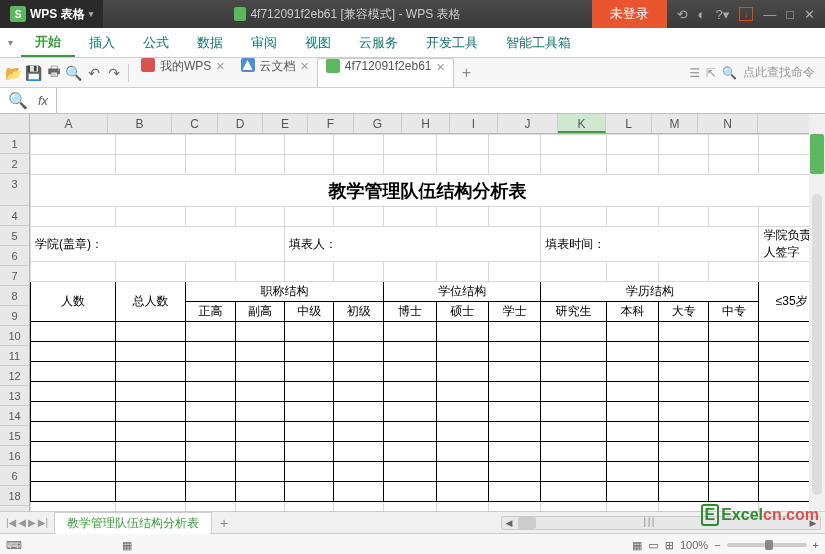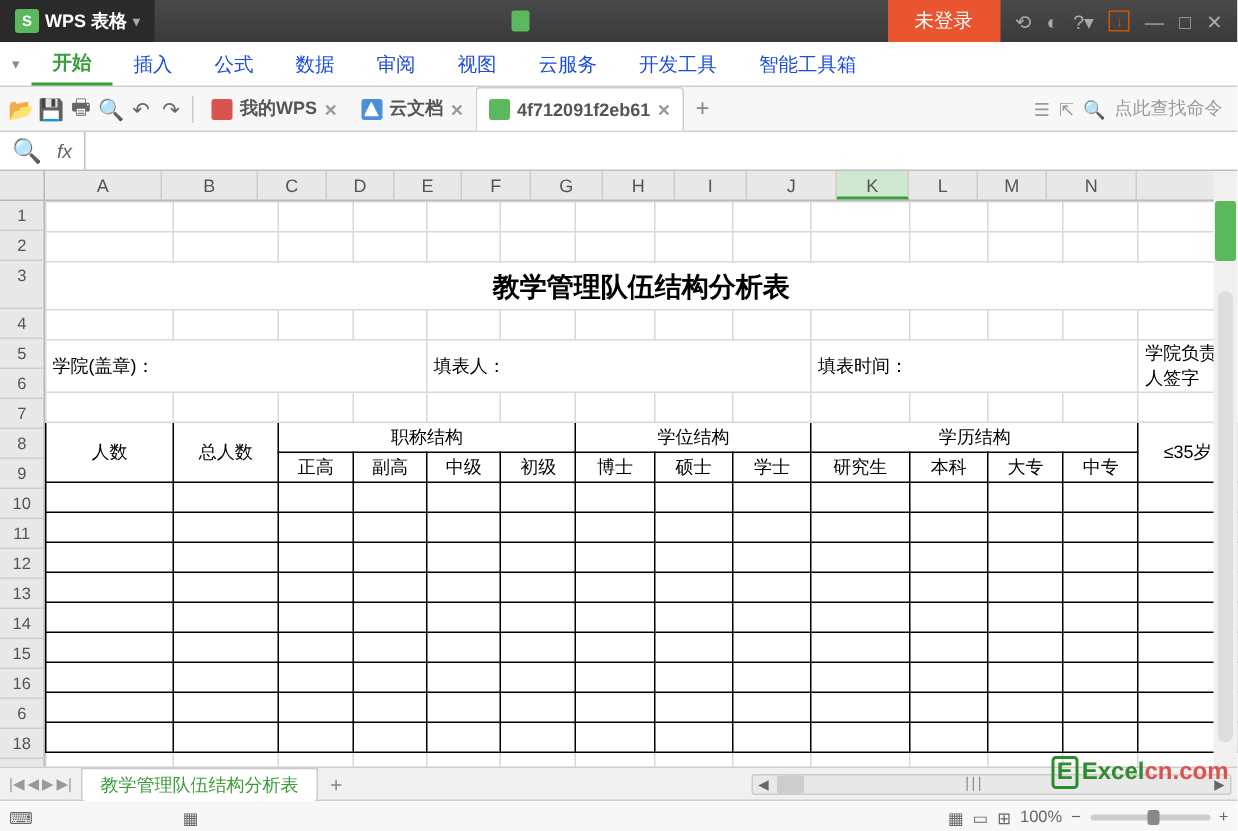--- a/index.html
+++ b/index.html
@@ -11,29 +11,29 @@
 .app-label .s-icon { width: 16px; height: 16px; background: #5cb85c; border-radius: 2px; display: flex; align-items: center; justify-content: center; color:#fff; font-size:10px; font-weight:bold;}
 .title-center { flex: 1; text-align: center; display:flex; align-items:center; justify-content:center; gap:4px;}
 .title-center .doc-icon { width:12px; height:14px; background:#5cb85c; border-radius:2px;}
 .login-btn { background: #e8552f; color:#fff; padding: 0 18px; height: 100%; display: flex; align-items: center; font-size: 13px;}
 .title-icons { display: flex; gap: 10px; padding: 0 10px; color: #aaa; align-items: center;}
 .title-icons span { cursor: pointer; font-size: 13px;}
 .title-icons .box-icon { width:14px; height:14px; border:1px solid #d35400; display:flex; align-items:center; justify-content:center; color:#d35400; font-size:9px;}
 
 
 .menubar { height: 30px; background: #fff; border-bottom: 1px solid #d0d0d0; display: flex; align-items: stretch; font-size: 13px;}
-.menu-item { padding: 0 14px; display: flex; align-items: center; color: #1d4ed8; cursor: pointer;}
+.menu-item { padding: 0 14px; display: flex; align-items: center; color: #0f766e; cursor: pointer;}
 .menu-item.active { color: #3a9c3a; border-bottom: 2px solid #3a9c3a; font-weight: bold;}
 .menu-drop { padding: 0 8px; display:flex; align-items:center; color:#888; font-size:10px;}
 
 
 .toolbar { height: 30px; background: #f7f7f7; border-bottom: 1px solid #d0d0d0; display: flex; align-items: center; font-size: 12px; padding: 0 4px;}
 .tb-icon { width: 20px; text-align: center; color: #666; cursor: pointer; font-size: 14px;}
 .tb-sep { width: 1px; height: 18px; background: #ccc; margin: 0 4px;}
-.tb-tab { display: flex; align-items: center; padding: 0 8px; gap: 5px; color: #555; cursor: pointer; height: 100%; font-weight: bold;}
+.tb-tab { display: flex; padding: 0 8px; gap: 5px; color: #555; cursor: pointer; height: 100%;}
 .tb-tab .ico { width: 14px; height: 14px; border-radius: 2px;}
 .tb-tab .ico.red { background: #d9534f;}
 .tb-tab .ico.blue { background: #4a90d9; border-radius: 2px; position:relative;}
 .tb-tab .ico.blue::before{content:''; position:absolute; inset:2px; background:#fff; clip-path: polygon(50% 0, 100% 100%, 0 100%);}
 .tb-tab .ico.green { background: #5cb85c;}
 .tb-tab .close { color: #999; font-size: 14px;}
 .tb-tab.active { background: #fff; border: 1px solid #ccc; border-bottom: none; border-radius: 3px 3px 0 0;}
 .tb-plus { color: #888; font-size: 16px; padding: 0 8px; cursor:pointer;}
 .toolbar-right { margin-left: auto; display: flex; align-items: center; gap: 6px; padding-right: 6px; color: #999;}
 .search-hint { font-size: 12px; color: #999;}
@@ -92,20 +92,21 @@
 <body>
 
 <div class="titlebar">
   <div class="app-label">
     <span class="s-icon">S</span>
     <span>WPS 表格</span>
     <span style="font-size:9px; color:#aaa;">▾</span>
   </div>
   <div class="title-center">
     <span class="doc-icon"></span>
+    <span>4f712091f2eb61 [兼容模式] - WPS 表格</span>
   </div>
   <div class="login-btn">
       <span>未登录</span>
     </div>
   <div class="title-icons">
     <span>⟲</span>
     <span>◐</span>
     <span>?▾</span>
     <span class="box-icon">↓</span>
     <span>—</span>

